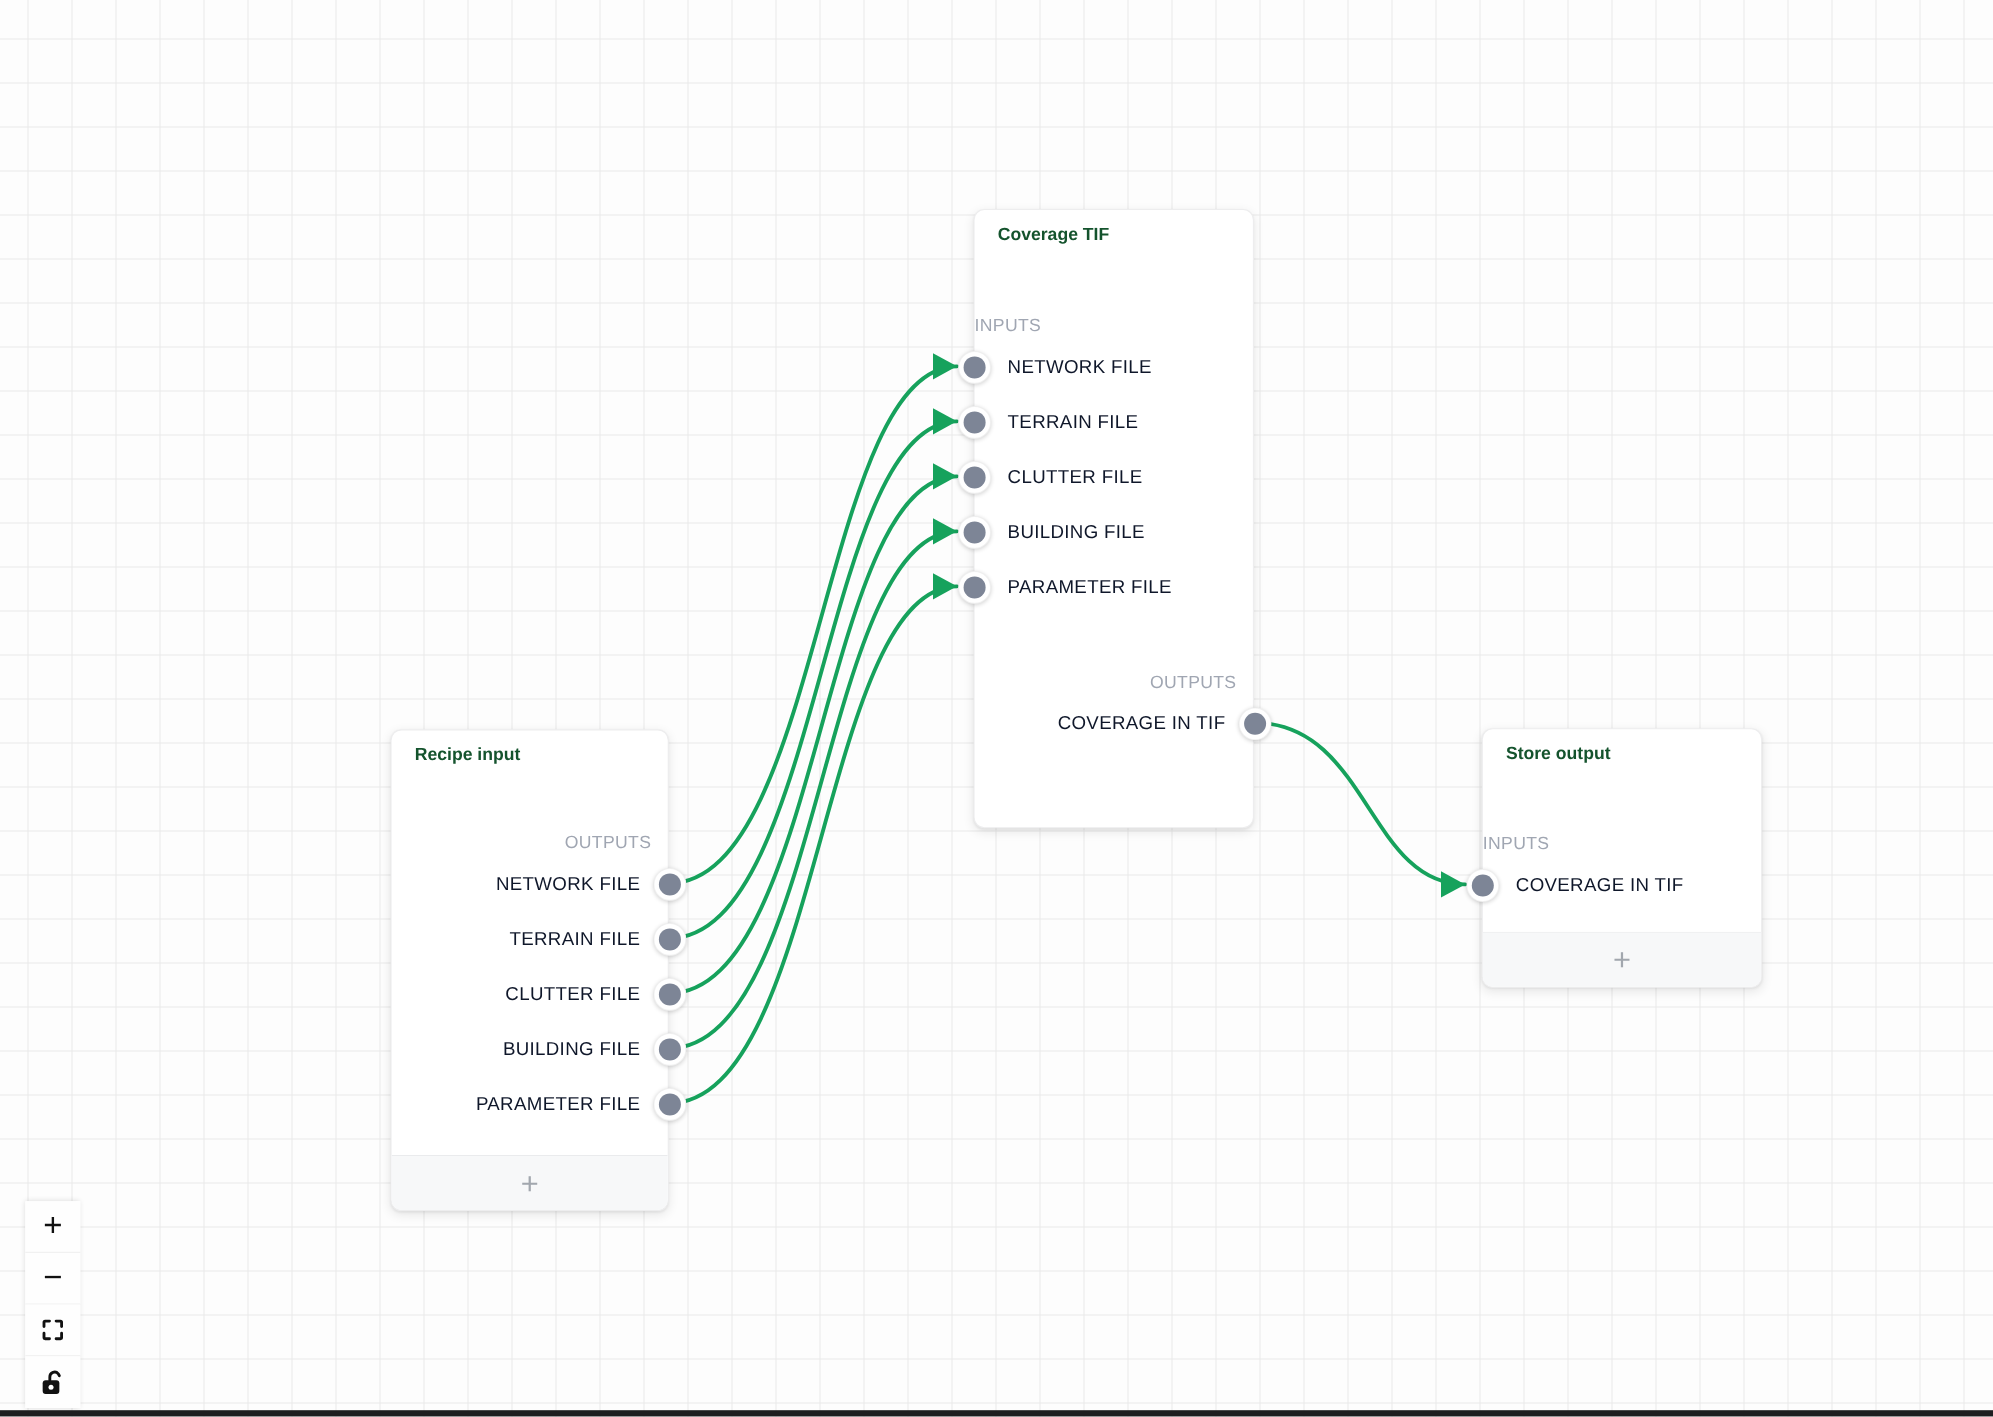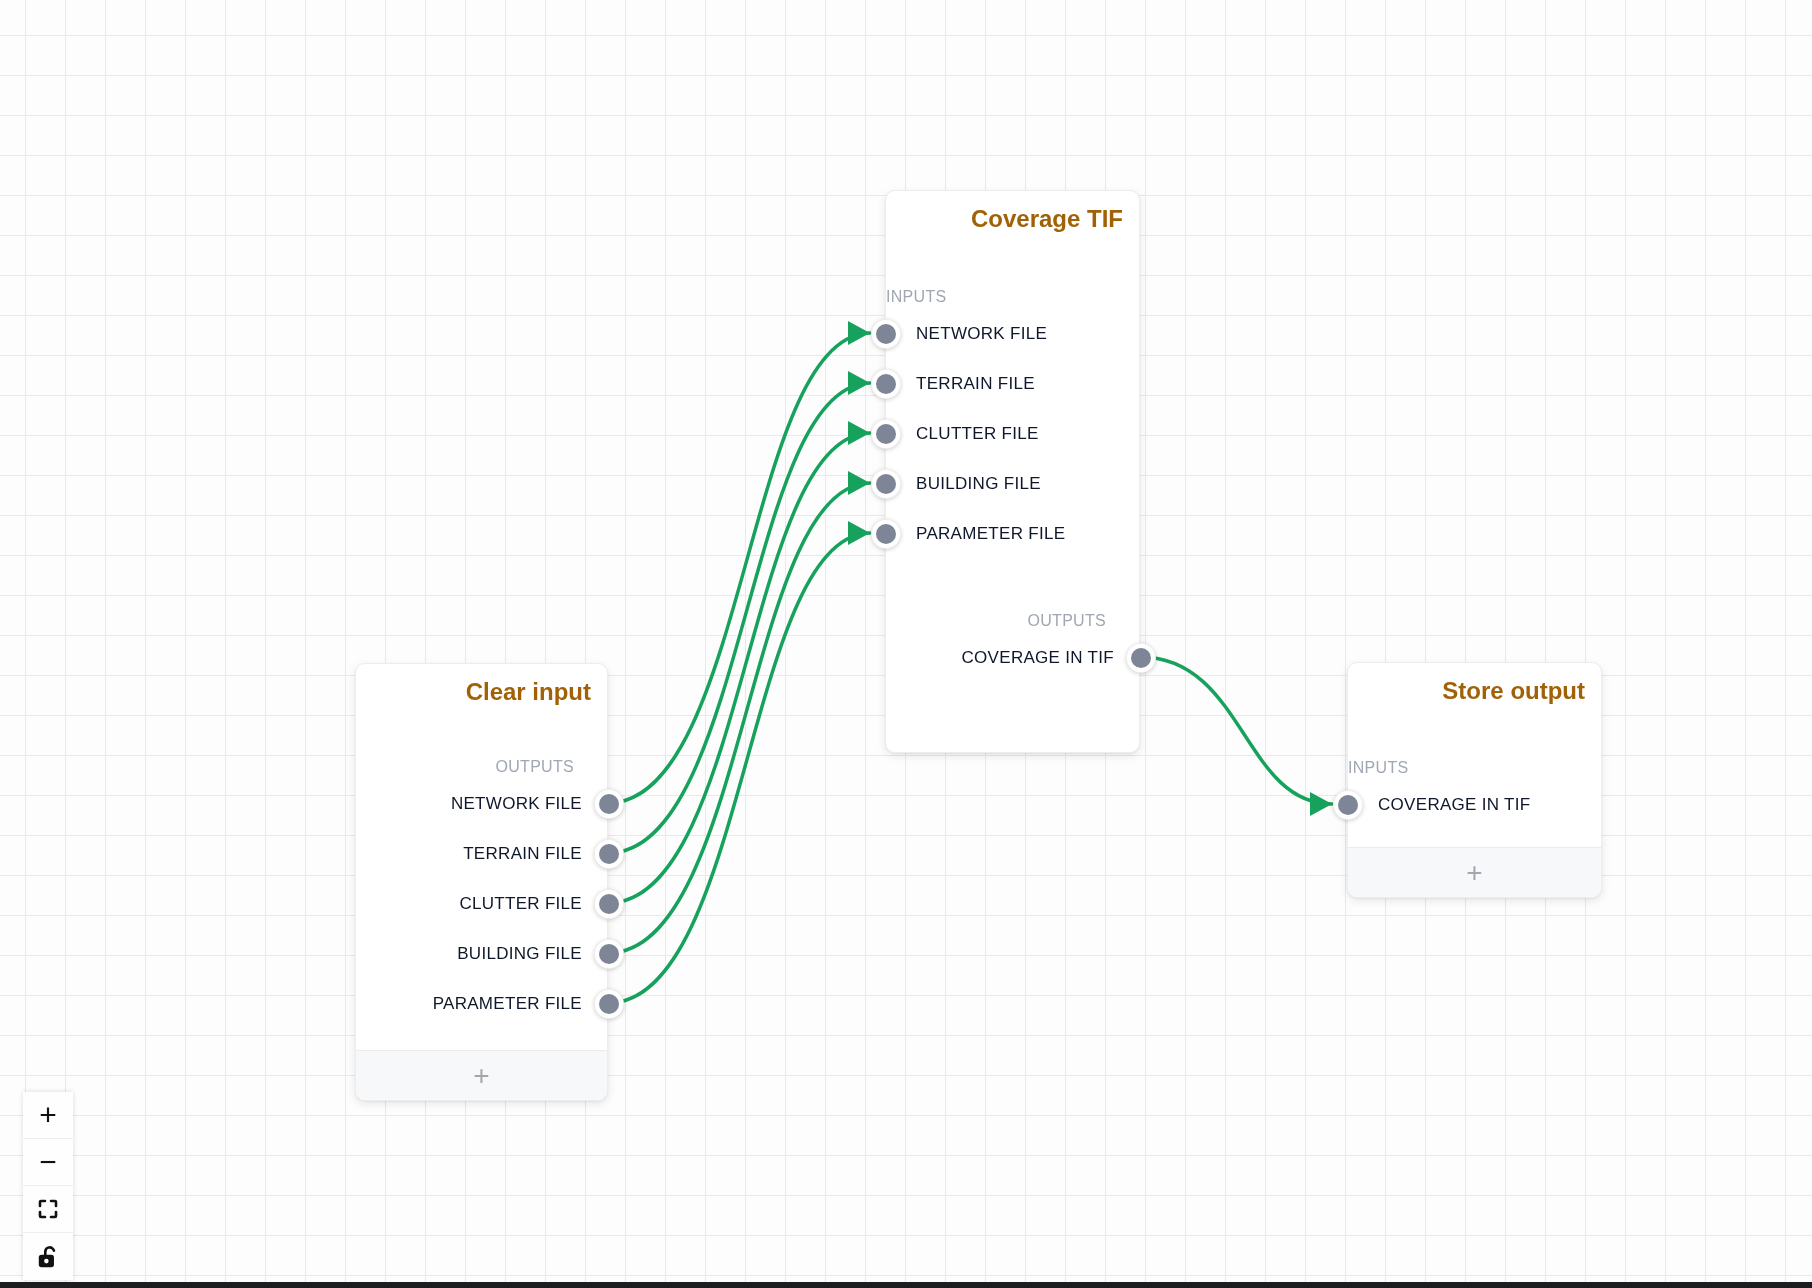--- a/index.html
+++ b/index.html
@@ -28,28 +28,28 @@
   .arrowhead{fill:var(--edge)}
 
   
   .node{
     position:absolute;z-index:2;background:#fff;border:1px solid #ededee;
     border-radius:10px;
     box-shadow:0 3px 10px rgba(0,0,0,.09), 0 1px 2px rgba(0,0,0,.05);
   }
   .node-title{
     position:absolute;top:14px;left:21px;right:16px;
-    font-size:24px;font-weight:bold;color:#a16207;white-space:nowrap;overflow:hidden;text-align:right;
+    font-size:16px;font-weight:bold;color:#14532d;white-space:nowrap;overflow:hidden;
   }
   .section-label{
     position:absolute;height:20px;line-height:20px;font-size:16px;color:#a0a6b2;
     white-space:nowrap;letter-spacing:.3px;
   }
   .section-label.left{left:0}
-  .section-label.right{right:33px;text-align:right}
+  .section-label.right{right:15px;text-align:right}
   .port-row{
     position:absolute;height:24px;line-height:24px;font-size:17px;color:#0f172a;
     white-space:nowrap;letter-spacing:.3px;
   }
   .port-row.in{left:30px}
   .port-row.out{right:25px;text-align:right}
   .handle{
     position:absolute;width:30px;height:30px;border-radius:50%;
     background:#fff;border:1px solid rgba(0,0,0,.06);
     box-shadow:0 1px 4px rgba(0,0,0,.18);
@@ -108,21 +108,21 @@
         <path d="M 608 853 C 746.5 853, 746.5 383, 870 383" class="edge" marker-end="url(#arrow)"></path>
         <path d="M 608 903 C 746.5 903, 746.5 433, 870 433" class="edge" marker-end="url(#arrow)"></path>
         <path d="M 608 953 C 746.5 953, 746.5 483, 870 483" class="edge" marker-end="url(#arrow)"></path>
         <path d="M 608 1003 C 746.5 1003, 746.5 533, 870 533" class="edge" marker-end="url(#arrow)"></path>
         <path d="M 1140 657 C 1243.5 657, 1243.5 804, 1332 804" class="edge" marker-end="url(#arrow)"></path>
       </g>
   </svg>
 
   <div id="nodes">
       <div class="node" style="left: 355px; top: 663px; width: 253px; height: 438px;">
-        <div class="node-title">Clear input</div>
+        <div class="node-title">Recipe input</div>
         <div class="section-label right" style="top: 93px;">OUTPUTS</div>
         <div class="port-row out" style="top: 128px;">NETWORK FILE</div>
         <div class="handle" style="top: 125px; left: 238px;">
           <div class="handle-dot"></div>
         </div>
         <div class="port-row out" style="top: 178px;">TERRAIN FILE</div>
         <div class="handle" style="top: 175px; left: 238px;">
           <div class="handle-dot"></div>
         </div>
         <div class="port-row out" style="top: 228px;">CLUTTER FILE</div>

